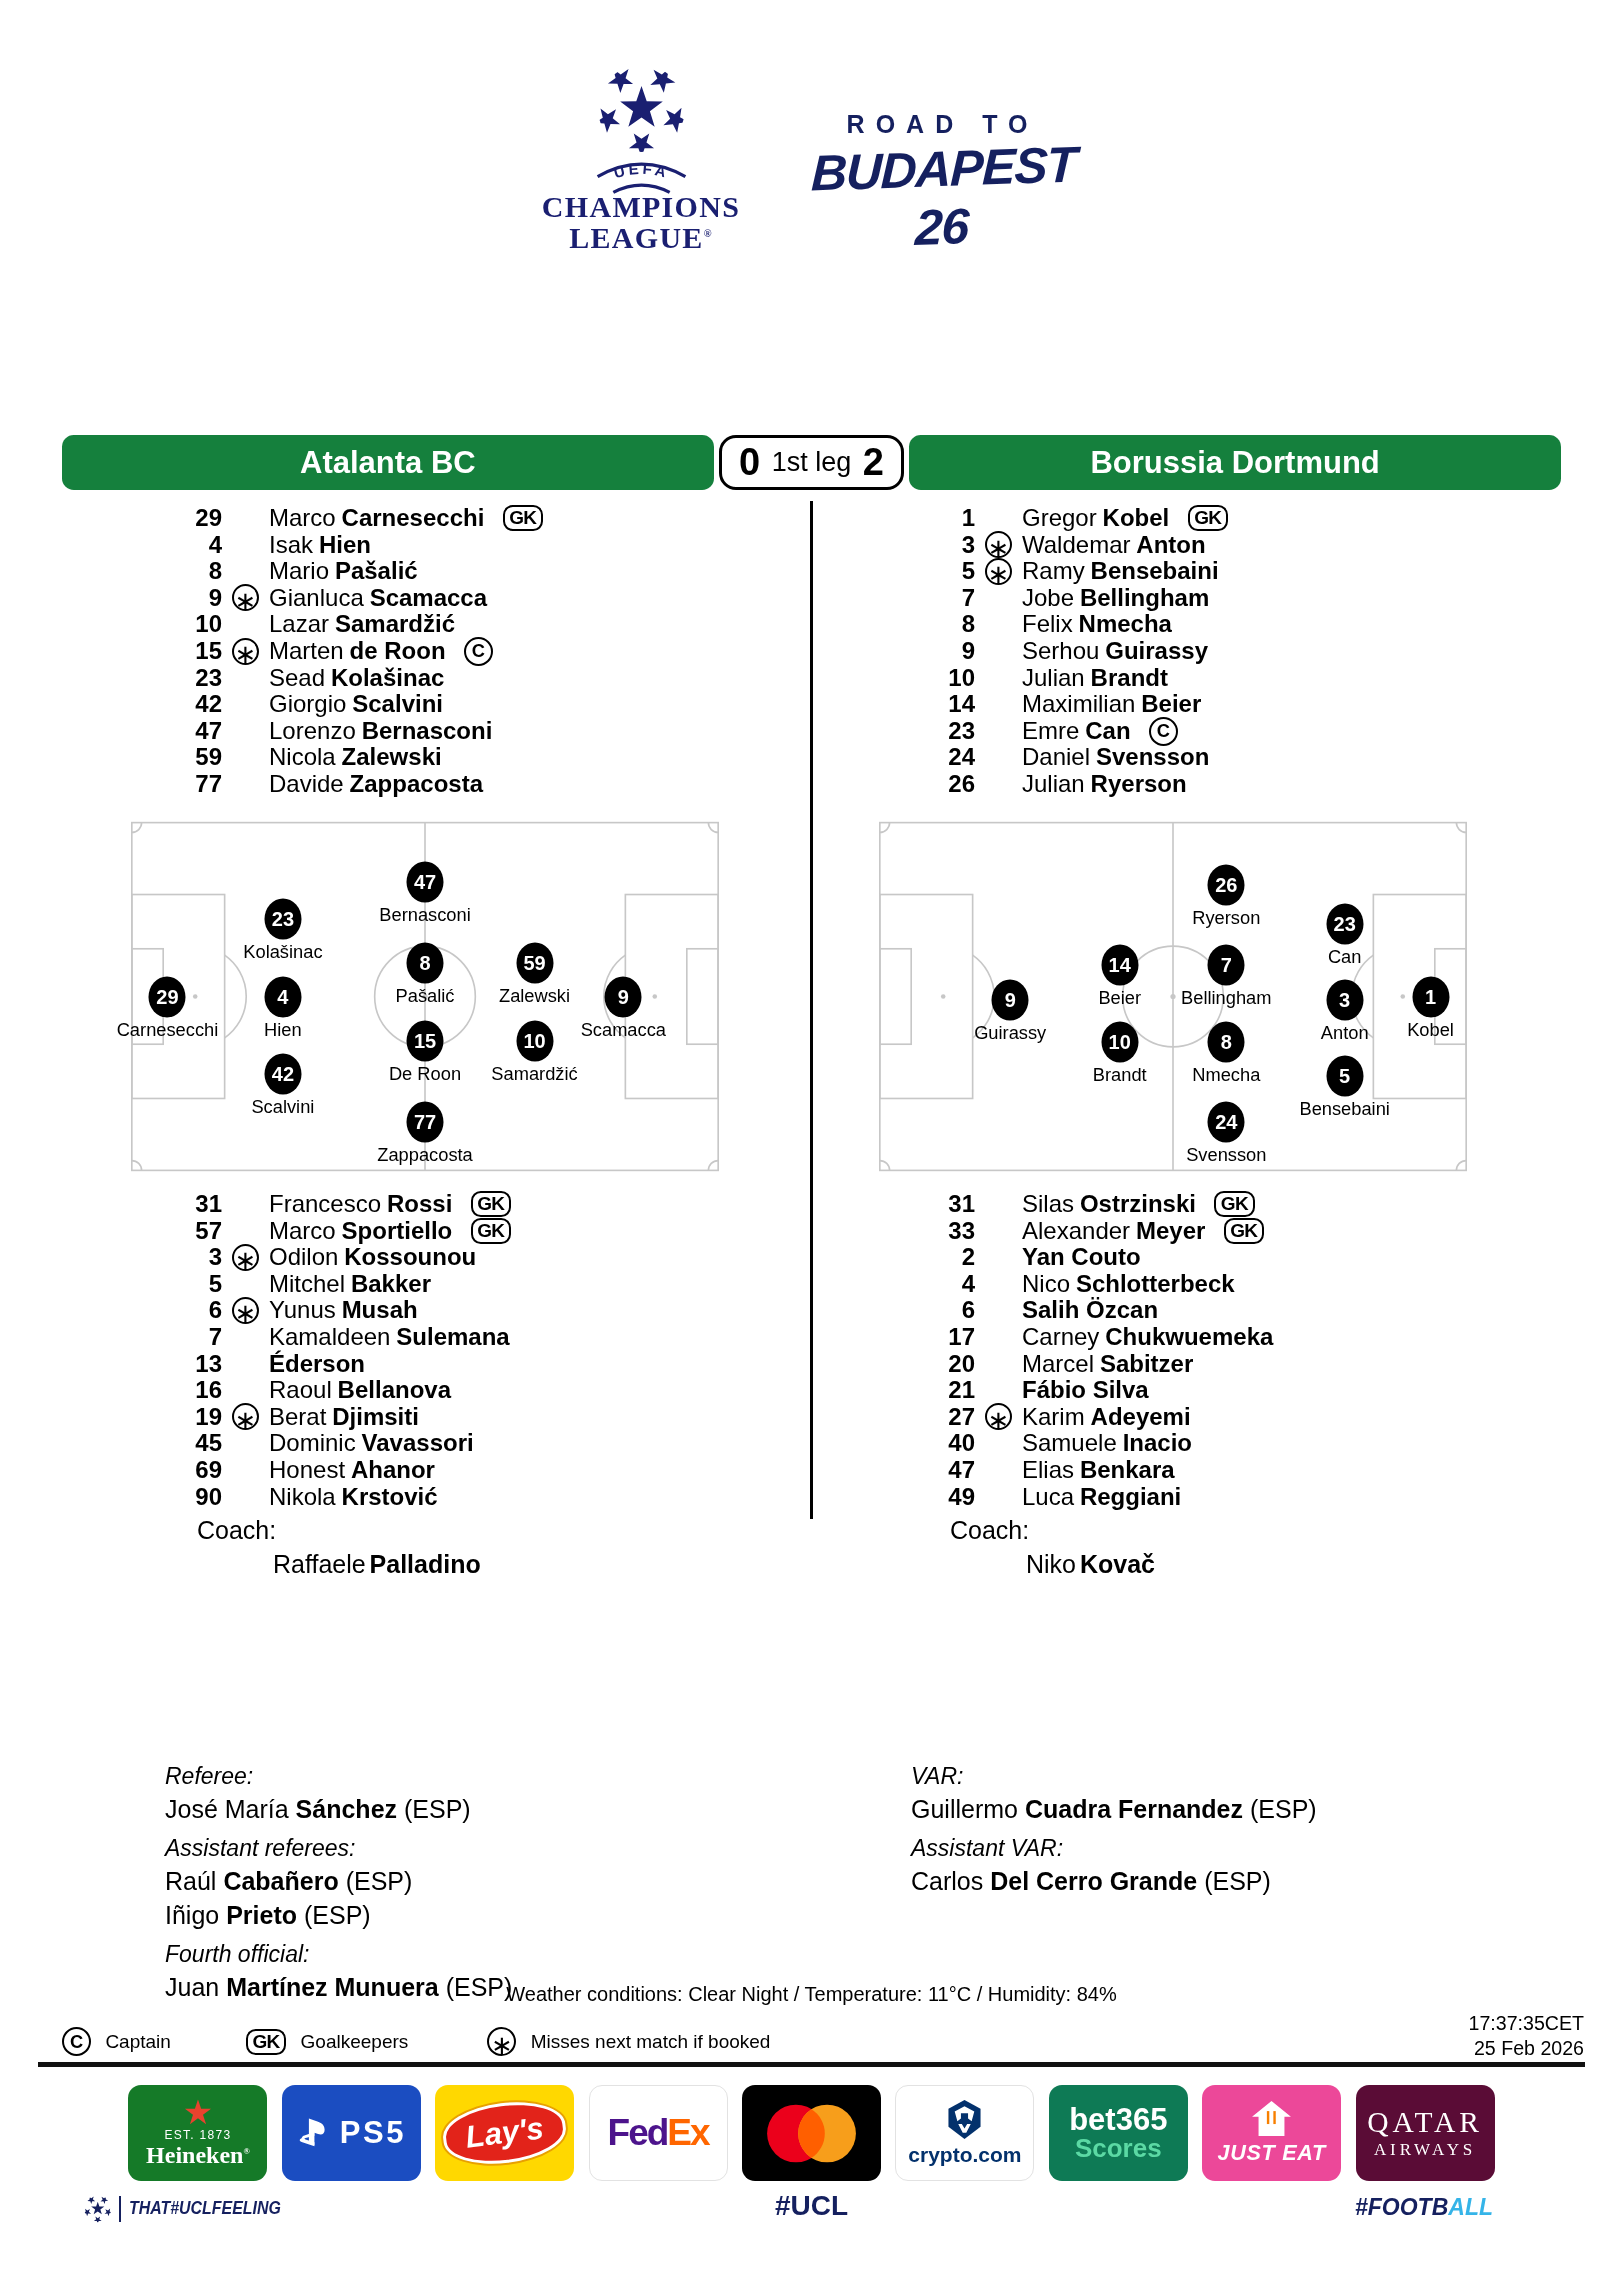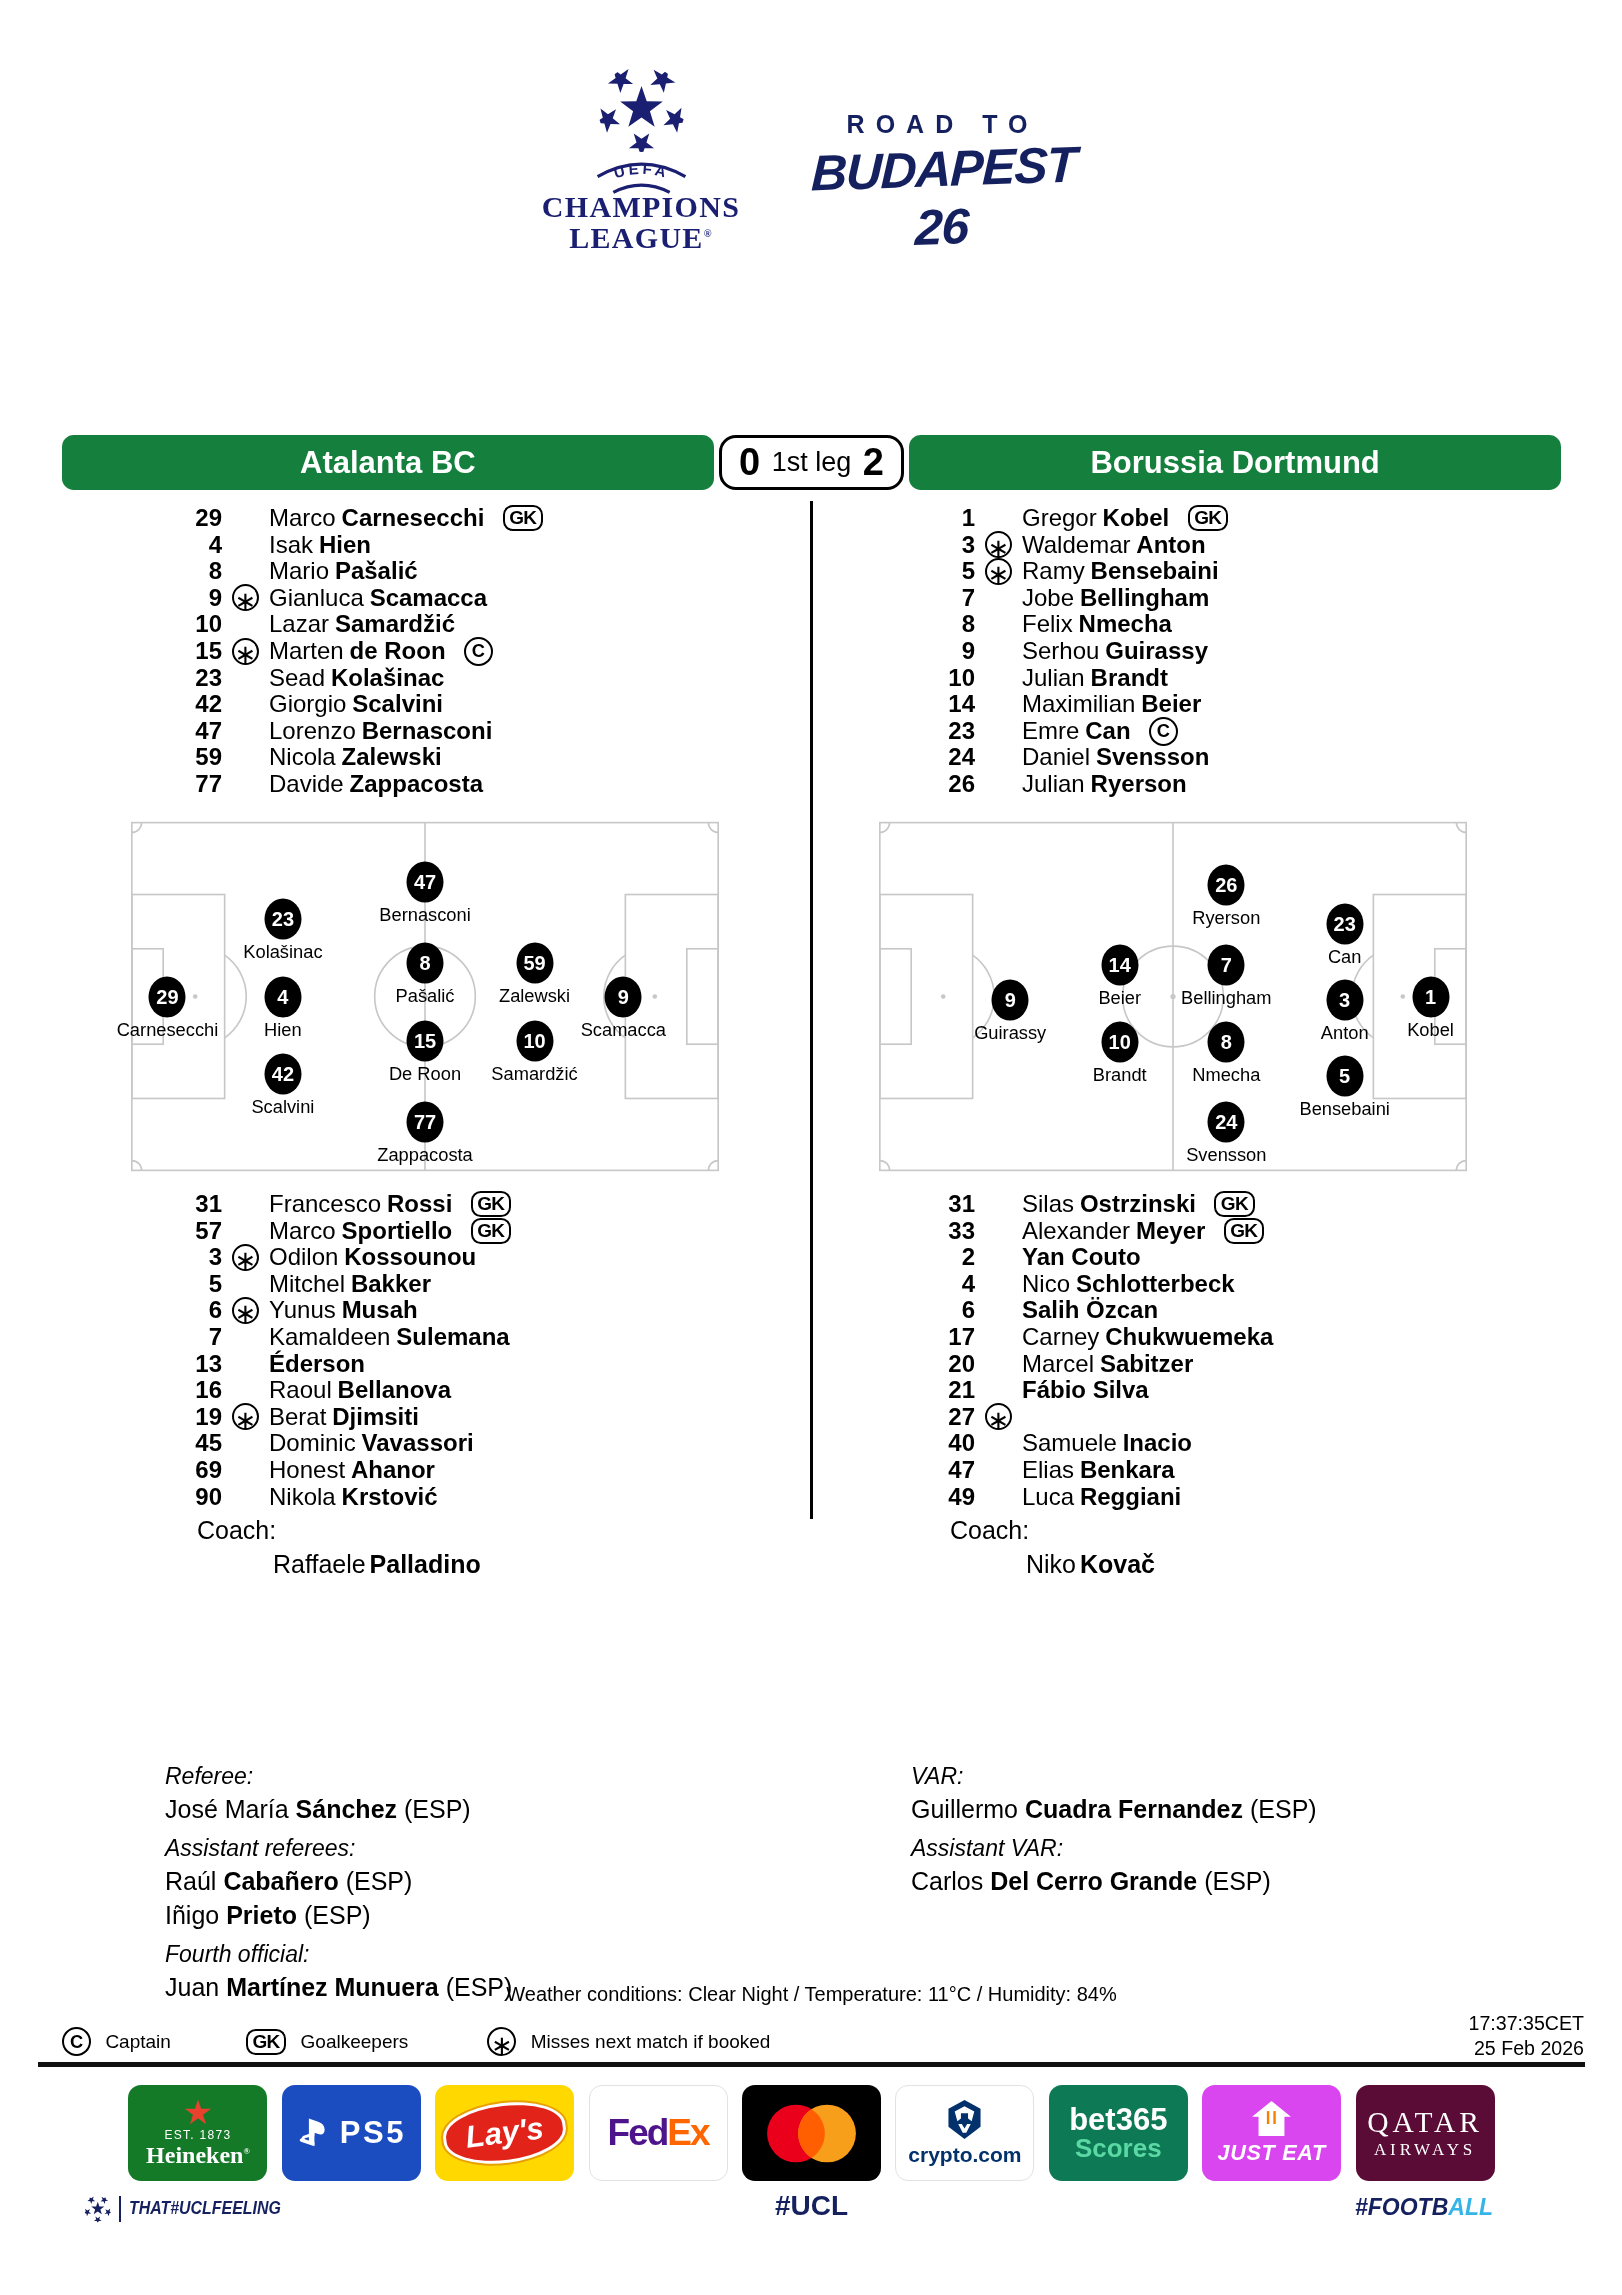--- a/index.html
+++ b/index.html
@@ -111,21 +111,21 @@
   .lays-text { color:#fff; font-weight:bold; font-style:italic; font-size:31px; }
   .t-fedex { background:#fff; border:1.3px solid #e2e2e2; flex-direction:row; }
   .fedex-a { color:#4d148c; font-weight:bold; font-size:37px; letter-spacing:-2px; }
   .fedex-b { color:#ff6600; font-weight:bold; font-size:37px; letter-spacing:-2px; }
   .t-mastercard { background:#000; }
   .t-crypto { background:#fff; border:1.3px solid #e2e2e2; }
   .crypto-text { color:#03316c; font-weight:bold; font-size:21px; margin-top:3.9px; }
   .t-bet365 { background:#0e7a55; }
   .bet365-a { color:#fff; font-weight:bold; font-size:31px; line-height:31px; }
   .bet365-b { color:#5bd9a4; font-weight:bold; font-size:26px; line-height:27.5px; }
-  .t-justeat { background:#d946ef; }
+  .t-justeat { background:#ec4899; }
   .je-text { color:#fff; font-weight:bold; font-style:italic; font-size:21.6px; letter-spacing:0.7px; margin-top:2.6px; }
   .t-qatar { background:#5a0c36; }
   .qatar-a { color:#fff; font-family:"Liberation Serif", serif; font-size:29.5px; letter-spacing:3.9px; }
   .qatar-b { color:#fff; font-family:"Liberation Serif", serif; font-size:17px; letter-spacing:3.9px; margin-top:1.3px; }
 
   
   .footer { position:absolute; left:0; top:2190px; width:1623px; height:39px; }
   .foot-left { position:absolute; left:84px; top:5.2px; display:flex; align-items:center; gap:7.9px; }
   .foot-left .txt { color:#15205f; font-weight:bold; font-style:italic; font-size:17.7px; letter-spacing:0;
                     transform:scaleX(0.9); transform-origin:left; }
@@ -691,20 +691,24 @@
           <b class="solo">Fábio Silva</b>
         </span>
       </div>
       <div class="p-row">
         <span class="p-num">27</span>
         <span class="p-badgecell">
           <span class="booked-badge">
             <span>∗</span>
           </span>
         </span>
+        <span class="p-name">
+          <span>Karim</span>
+          <b>Adeyemi</b>
+        </span>
       </div>
       <div class="p-row">
         <span class="p-num">40</span>
         <span class="p-badgecell"></span>
         <span class="p-name">
           <span>Samuele</span>
           <b>Inacio</b>
         </span>
       </div>
       <div class="p-row">

